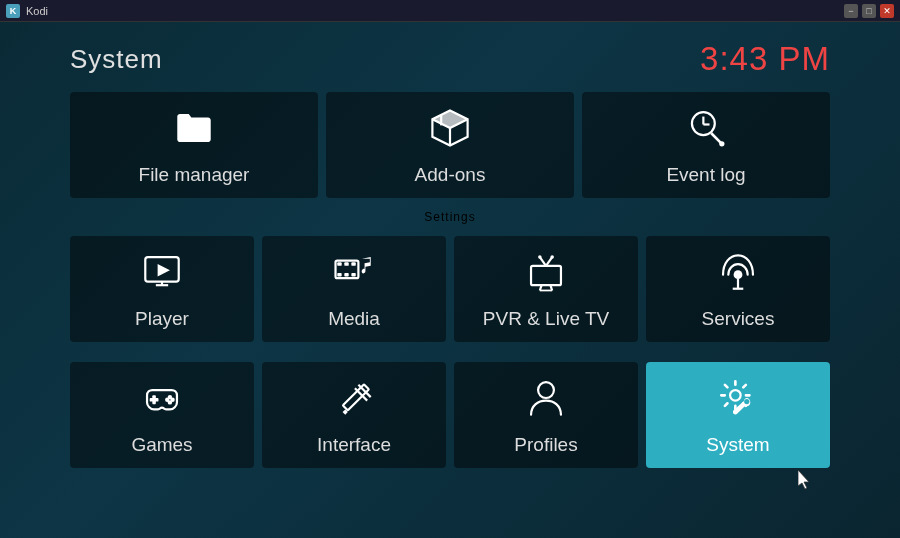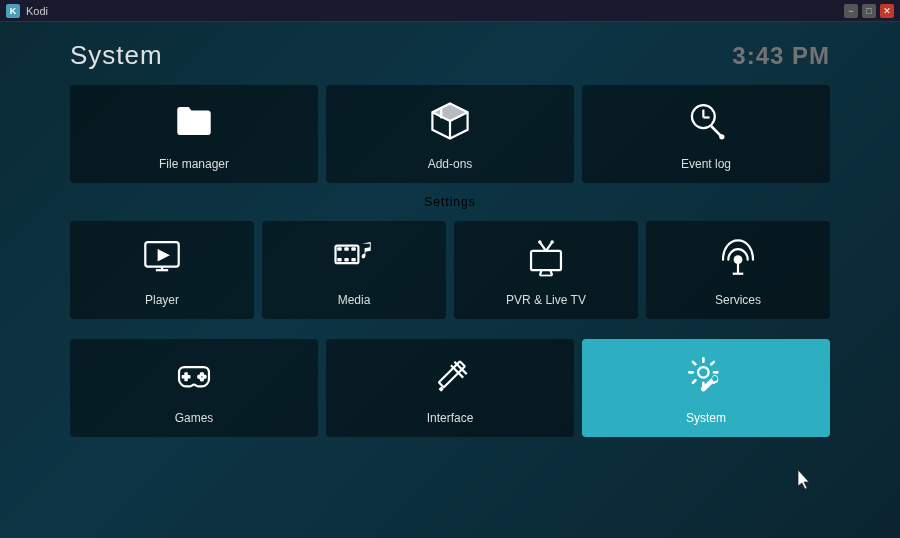--- a/index.html
+++ b/index.html
@@ -79,23 +79,23 @@
       align-items: center;
       padding: 8px 0 14px 0;
     }
     .app-title {
       font-size: 26px;
       font-weight: 300;
       color: #e0e0e0;
       letter-spacing: 1px;
     }
     .app-time {
-      font-size: 24px;
-      font-weight: 700;
-      color: #737373;
+      font-size: 33px;
+      font-weight: 400;
+      color: #ef4444;
       letter-spacing: 1px;
     }
 
     
     .top-row {
       display: flex;
       gap: 8px;
       margin-bottom: 12px;
     }
 
@@ -138,21 +138,21 @@
       background: #2eaec1;
     }
 
     .grid-item .icon {
       font-size: 36px;
       margin-bottom: 8px;
       line-height: 1;
       color: #fff;
     }
     .grid-item .label {
-      font-size: 12px;
+      font-size: 19px;
       color: #ddd;
       text-align: center;
       font-weight: 300;
     }
     .grid-item.active .label {
       color: #fff;
     }
 
     
     .icon svg {
@@ -329,20 +329,29 @@
             <rect x="22" y="6" width="8" height="34" rx="1" transform="rotate(45 25 25)" fill="none" stroke="#fff" stroke-width="2.5"></rect>
             <polygon points="15,38 12,41 15,44 18,41" fill="#fff"></polygon>
 
             <line x1="30" y1="10" x2="44" y2="24" stroke="#fff" stroke-width="2.5"></line>
             <line x1="26" y1="14" x2="40" y2="28" stroke="#fff" stroke-width="2.5"></line>
           </svg>
         </div>
         <span class="label">Interface</span>
       </div>
 
+      <div class="grid-item">
+        <div class="icon">
+          <svg viewBox="0 0 50 50" xmlns="http://www.w3.org/2000/svg">
+            <circle cx="25" cy="16" r="9" fill="none" stroke="#fff" stroke-width="2.5"></circle>
+            <path d="M8 44 C8 34 15.5 28 25 28 C34.5 28 42 34 42 44" fill="none" stroke="#fff" stroke-width="2.5" stroke-linecap="round"></path>
+          </svg>
+        </div>
+        <span class="label">Profiles</span>
+      </div>
 
       <div class="grid-item active">
         <div class="icon">
           <svg viewBox="0 0 50 50" xmlns="http://www.w3.org/2000/svg">
 
             <circle cx="22" cy="22" r="6" fill="none" stroke="#fff" stroke-width="2.5"></circle>
             <path d="M22 6 L22 10 M22 34 L22 38 M6 22 L10 22 M34 22 L38 22 M10.1 10.1 L13 13 M31 31 L33.9 33.9 M33.9 10.1 L31 13 M13 31 L10.1 33.9" stroke="#fff" stroke-width="3" stroke-linecap="round"></path>
 
             <path d="M32 28 C32 26 33.5 25 35 25 C37 25 39 27 39 30 C39 33 36 35.5 33 34 L24 43 C23 44 21 44 20 43 C19 42 19 40 20 39 Z" fill="#fff"></path>
             <circle cx="35" cy="29" r="3" fill="#2eaec1"></circle>

